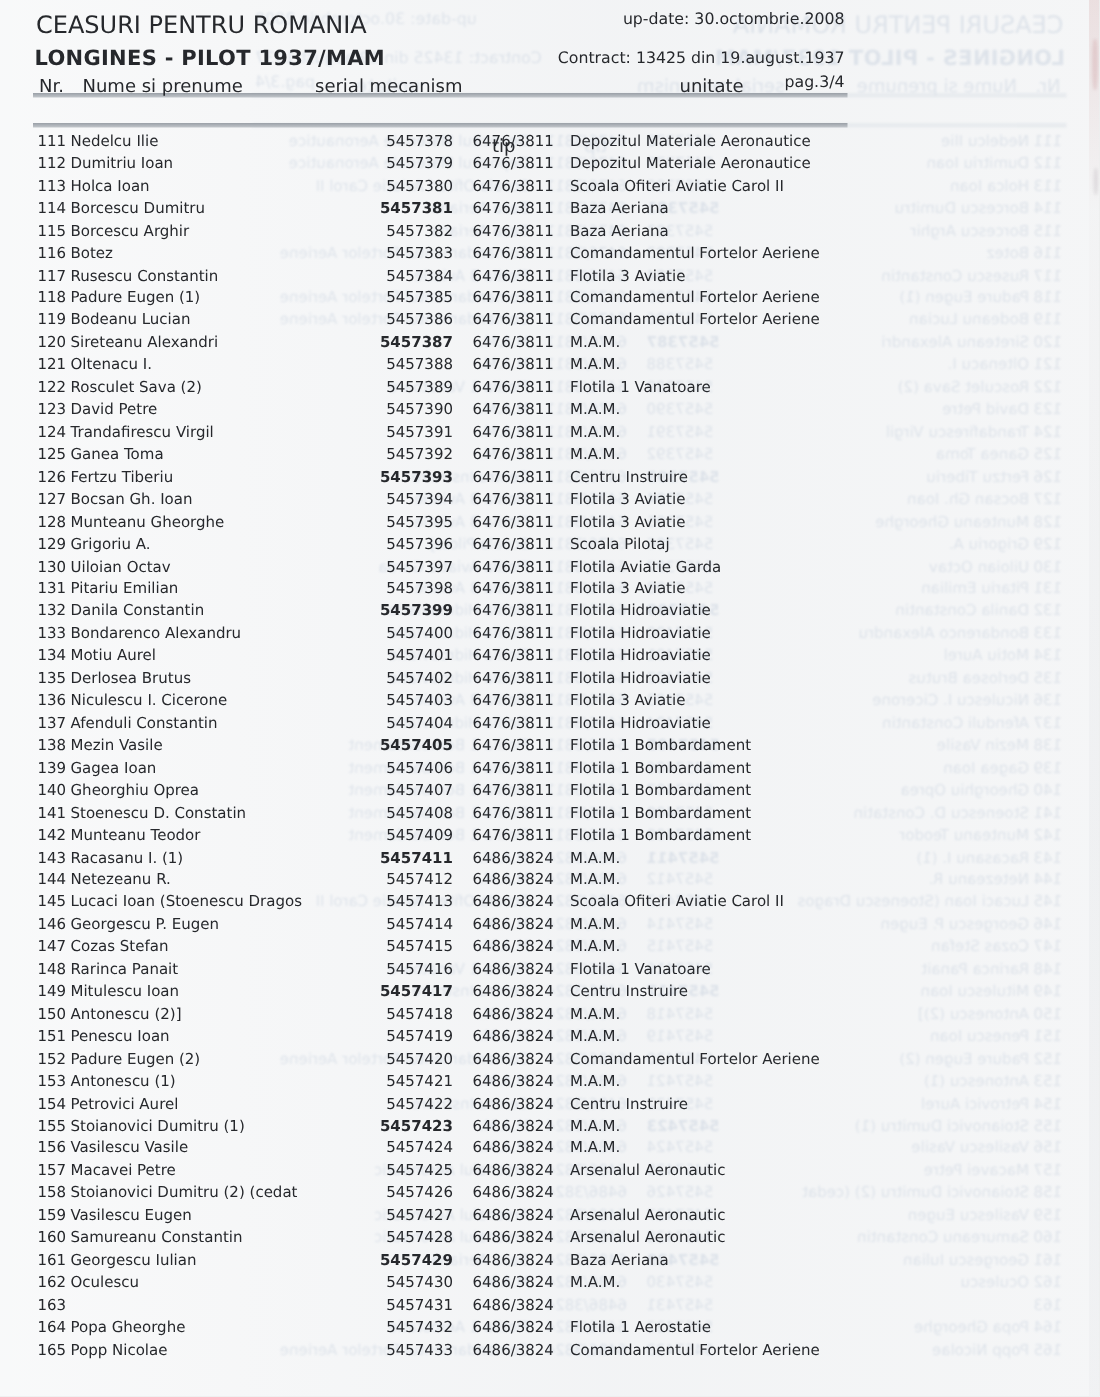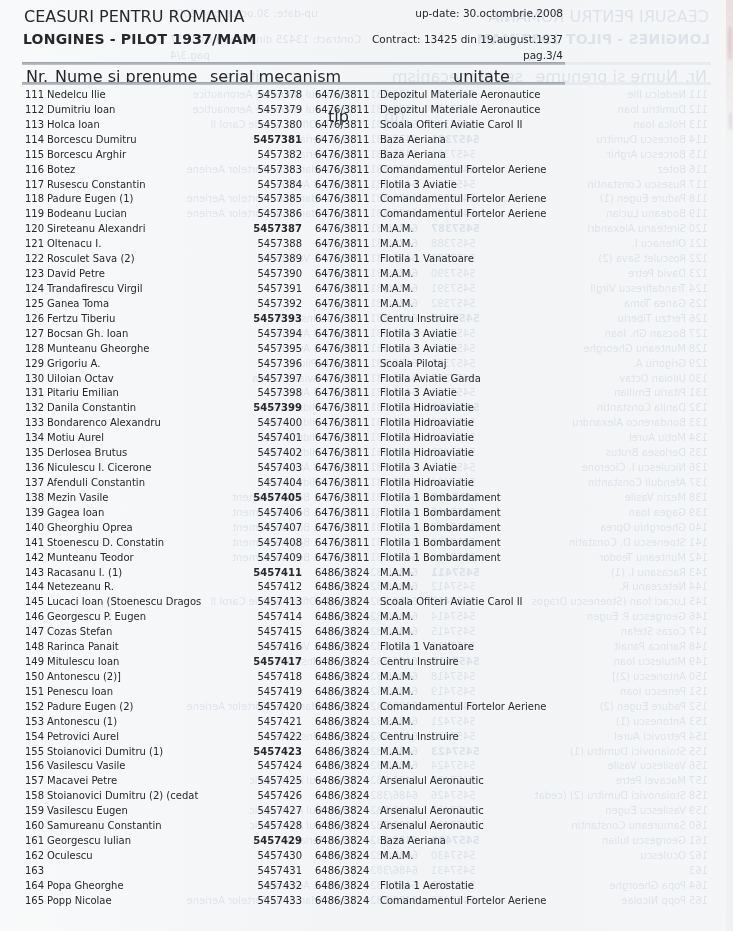--- a/index.html
+++ b/index.html
@@ -21,21 +21,21 @@
   
   .h-left{position:absolute;left:24px;top:7px;font-size:16px;}
   .h-update{position:absolute;right:170px;top:7px;font-size:10.5px;text-align:right;}
   .doc-title{position:absolute;left:23px;top:31px;font-size:14px;font-weight:bold;letter-spacing:.2px;}
   .contract{position:absolute;right:170px;top:33px;font-size:10.5px;text-align:right;}
   .pagenum{position:absolute;right:170px;top:49px;font-size:10.5px;text-align:right;}
   .rule{position:absolute;left:22px;width:543px;height:3px;background:linear-gradient(#9aa0a7,#c3c7cc);}
   .rule1{top:62px;}
   .rule2{top:82px;}
   
-  .thead span{position:absolute;top:67px;font-size:16px;}
+  .thead span{position:absolute;top:50px;font-size:12px;}
   .th-nr{left:26px;}
   .th-name{left:55px;}
   .th-serial{left:210px;}
   .th-tip{left:328px;margin-top:40px;}
   .th-unit{left:453px;}
   
   .rows{position:absolute;left:0;top:88px;width:733px;}
   .row{position:relative;height:14.93px;font-size:10px;line-height:14.93px;white-space:nowrap;}
   .row span{position:absolute;top:0;}
   .c-nr{left:25px;}

